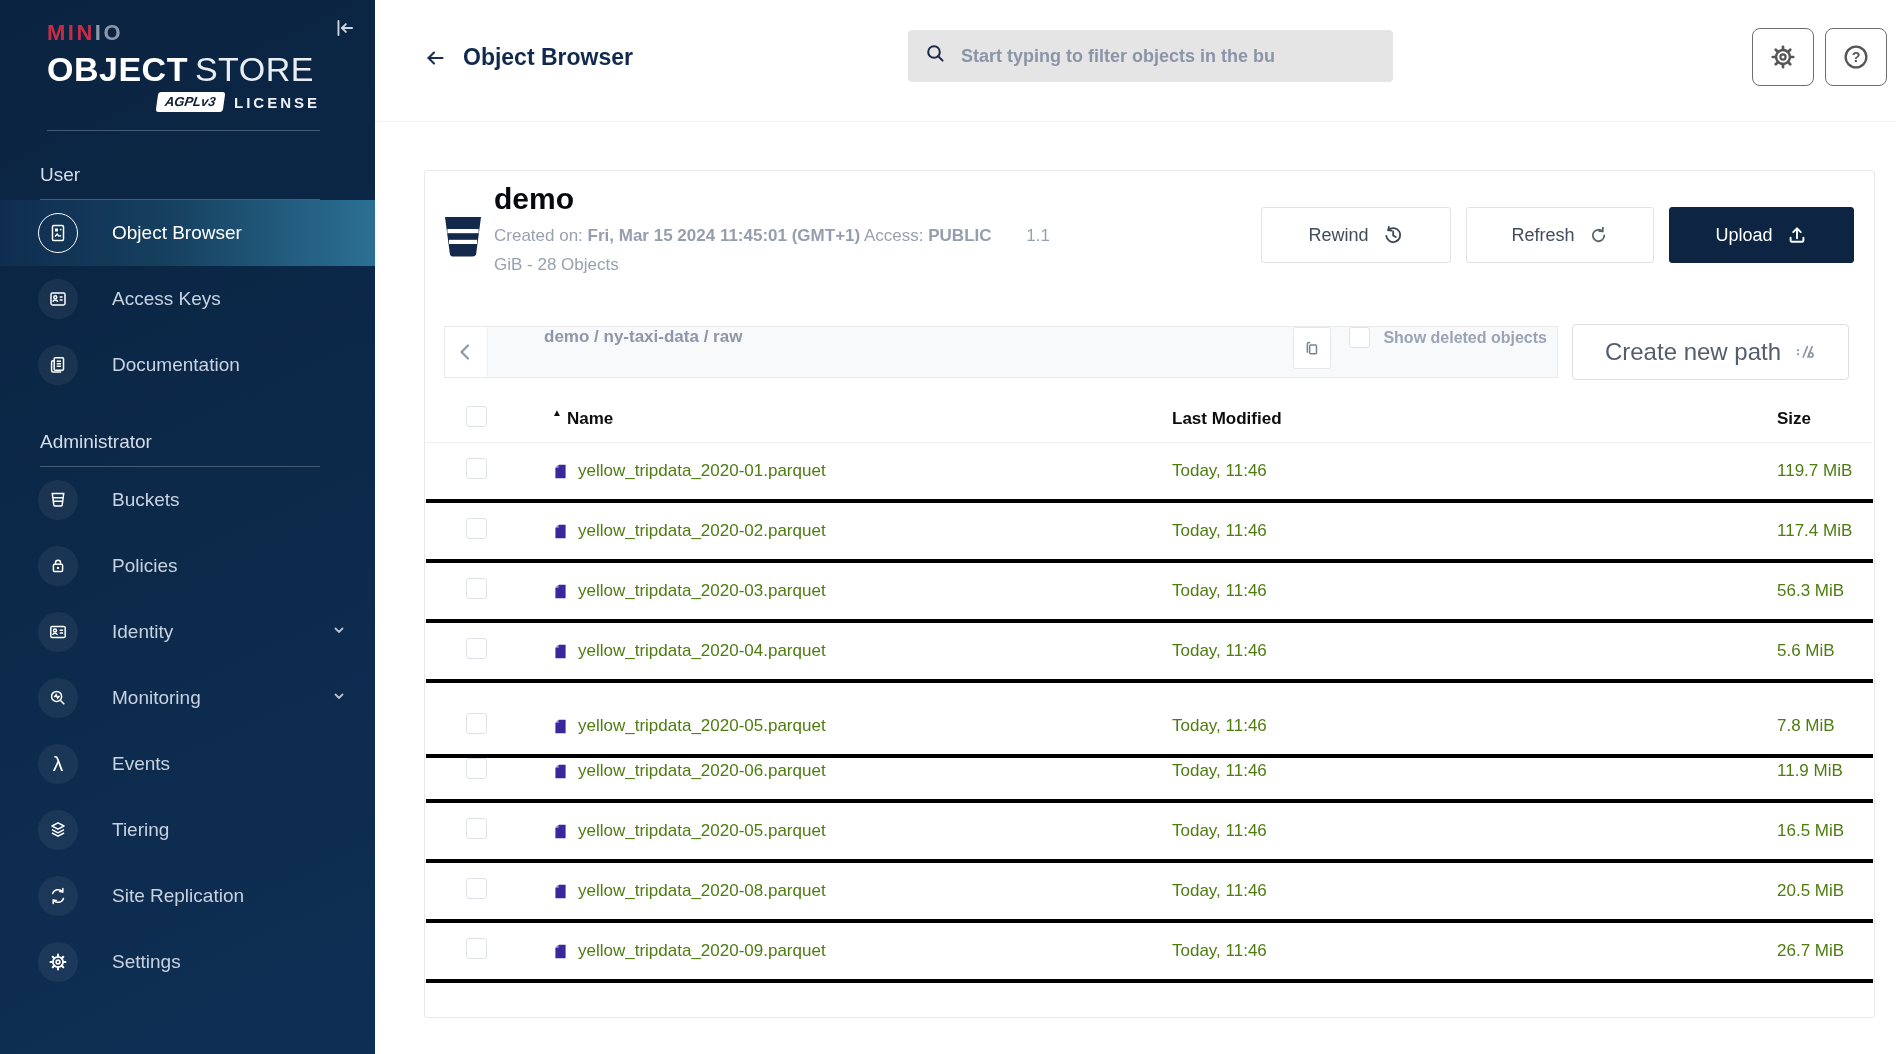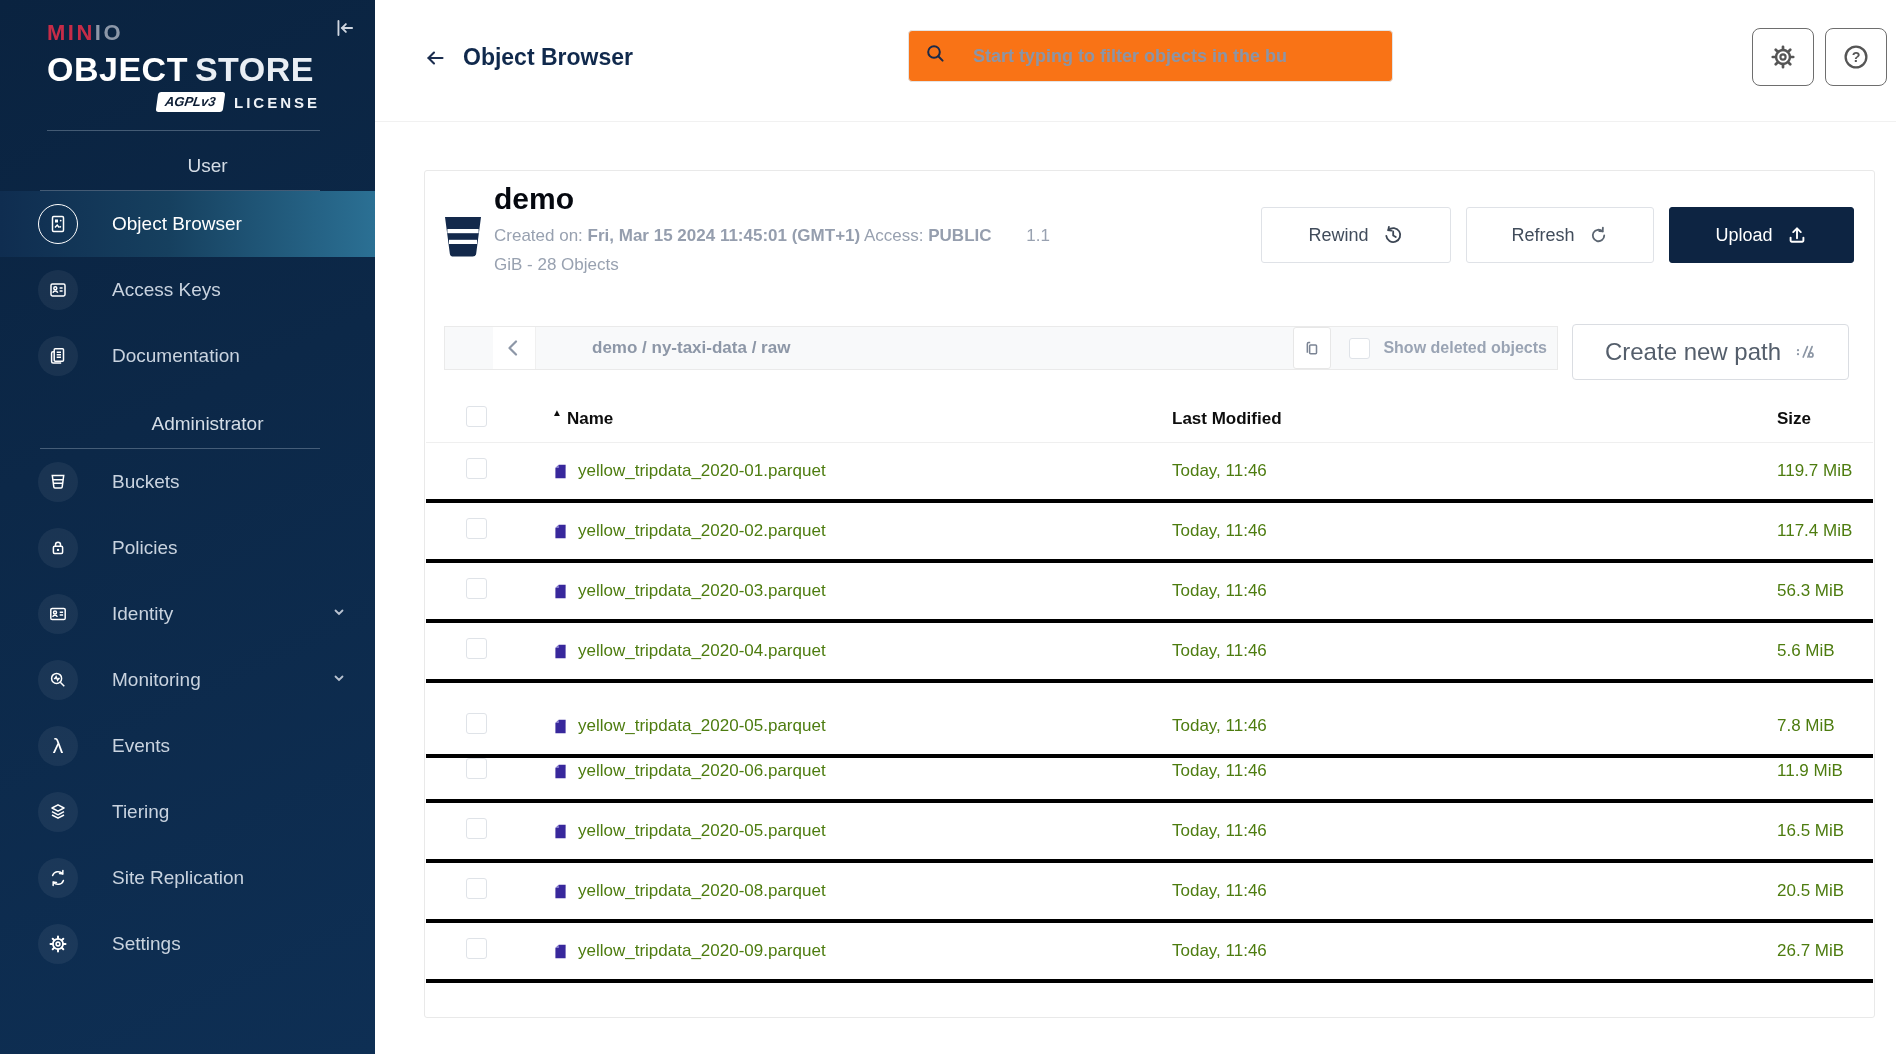--- a/index.html
+++ b/index.html
@@ -16,27 +16,27 @@
     background:linear-gradient(155deg,#0a2340 0%,#0c2848 40%,#0e2f54 100%);
     color:#cfd9e4; overflow:hidden;
   }
   .collapse-btn { position:absolute; top:12px; right:14px; background:none; border:none; padding:4px; cursor:pointer; }
   .logo { padding:20px 0 0 47px; }
   .wordmark { font-size:22px; font-weight:800; letter-spacing:2.5px; }
   .wordmark .min { color:#C72C48; }
   .wordmark .io  { color:#8C97A8; }
   .objectstore { margin-top:5px; font-size:34px; line-height:36px; color:#fff; letter-spacing:0.5px; white-space:nowrap; }
   .objectstore .obj { font-weight:800;text-align:center; }
-  .objectstore .store { font-weight:700; color:#e9eef4; margin-left:7px; }
+  .objectstore .store { font-weight:400; color:#e9eef4; margin-left:7px; }
   .licrow { display:flex; justify-content:flex-end; align-items:center; gap:10px; padding-right:55px; margin-top:5px; }
   .agpl-badge { background:#fff; color:#0c1c33; font-style:italic; font-weight:800; font-size:13px; padding:2px 8px 3px; border-radius:3px; transform:skewX(-8deg); }
   .lic { color:#eef2f7; font-size:15px; letter-spacing:3px; font-weight:600; }
   .sdiv { height:1px; background:rgba(190,205,221,0.32); margin:0 55px 0 40px; }
   .logo-div { margin:18px 55px 0 47px; }
-  .section-label { font-size:19px; color:#d5dde6; padding:0 0 13px 40px; margin-top:24px;text-align:center; }
+  .section-label { font-size:19px; color:#d5dde6; padding:0 0 13px 40px; margin-top:33px; }
   .nav-item { height:66px; display:flex; align-items:center; padding-left:38px; cursor:pointer; }
   .nav-item .circ {
     width:40px; height:40px; border-radius:50%; flex:0 0 40px;
     background:rgba(255,255,255,0.06); display:flex; align-items:center; justify-content:center;
   }
   .nav-item .nav-label { font-size:19px; color:#c9d3df; margin-left:34px; }
   .nav-item.active { background:linear-gradient(90deg,#0f2d50 0%,#16405f 45%,#2b7094 100%); }
   .nav-item.active .circ { background:transparent; border:1.6px solid #fff; }
   .nav-item.active .nav-label { color:#fff; }
   .nav-item .chev { margin-left:auto; margin-right:28px; }
@@ -44,22 +44,22 @@
   .sicon svg { display:block; }
 
   
   main { flex:1; display:flex; flex-direction:column; background:#fff; }
   .topbar { position:relative; height:122px; flex:0 0 122px; border-bottom:1px solid #f1f1f1; }
   .page-head { position:absolute; left:48px; top:44px; display:flex; align-items:center; gap:16px; }
   .page-head h1 { margin:0; font-size:23px; font-weight:700; color:#10294c; }
   .back-arrow { background:none; border:none; padding:0; cursor:pointer; display:flex; }
   .search {
     position:absolute; left:533px; top:30px; width:485px; height:52px;
-    border:1px solid #e4e4e4; border-radius:4px; background:#f97316;
-    display:flex; align-items:center; padding:0 16px; gap:24px;
+    border:1px solid #e4e4e4; border-radius:4px; background:#e5e5e5;
+    display:flex; align-items:center; padding:0 16px; gap:12px;
   }
   .search input {
     border:none; outline:none; flex:1; min-width:0; font-size:18px; font-weight:600; color:#33404f;
     font-family:"Liberation Sans","DejaVu Sans",sans-serif; background:transparent;
   }
   .search input::placeholder { color:#8b95a7; opacity:1; }
   .iconbtn {
     position:absolute; top:28px; width:62px; height:58px; background:#fff;
     border:1px solid #6e6e6e; border-radius:8px; display:flex; align-items:center; justify-content:center; cursor:pointer;
   }
@@ -85,22 +85,22 @@
     font-size:18px; color:#414c5b; display:flex; align-items:center; justify-content:center; gap:13px;
     font-family:inherit; cursor:pointer;
   }
   .btn.rewind { width:190px; }
   .btn.refresh { width:188px; }
   .btn.primary { width:185px; background:#0D2442; border-color:#0D2442; color:#fff; }
 
   
   .pathbar { position:absolute; top:153px; left:19px; right:20px; height:56px; }
   .strip {
-    position:absolute; left:0; top:2px; width:1114px; height:44px;
-    border:1px solid #eaeaea; background:#f8f9fa; display:flex; align-items:center;padding-left:48px;
+    position:absolute; left:0; top:2px; width:1114px; height:52px;
+    border:1px solid #eaeaea; background:#f8f9fa; display:flex; align-items:flex-start;
   }
   .crumb-back { width:43px; height:100%; background:#fff; border:none; border-right:1px solid #f0f0f0; display:flex; align-items:center; justify-content:center; cursor:pointer; }
   .crumb-text { font-size:17px; font-weight:700; color:#8d97a7; margin-left:56px; flex:1; }
   .copybtn { width:38px; height:42px; background:#fff; border:1px solid #e7e7e7; border-radius:3px; margin-right:18px; display:flex; align-items:center; justify-content:center; cursor:pointer; }
   .showdel { display:flex; align-items:center; gap:13px; margin-right:10px; font-size:16px; font-weight:700; color:#9aa4b4; cursor:pointer; }
   .cb { width:21px; height:21px; background:#fff; border:1px solid #dfe3e8; border-radius:3px; display:inline-block; }
   .newpath {
     position:absolute; right:5px; top:0; width:277px; height:56px;
     background:#fff; border:1px solid #dadde2; border-radius:4px;
     font-size:24px; color:#545e6b; display:flex; align-items:center; justify-content:center; gap:13px;

